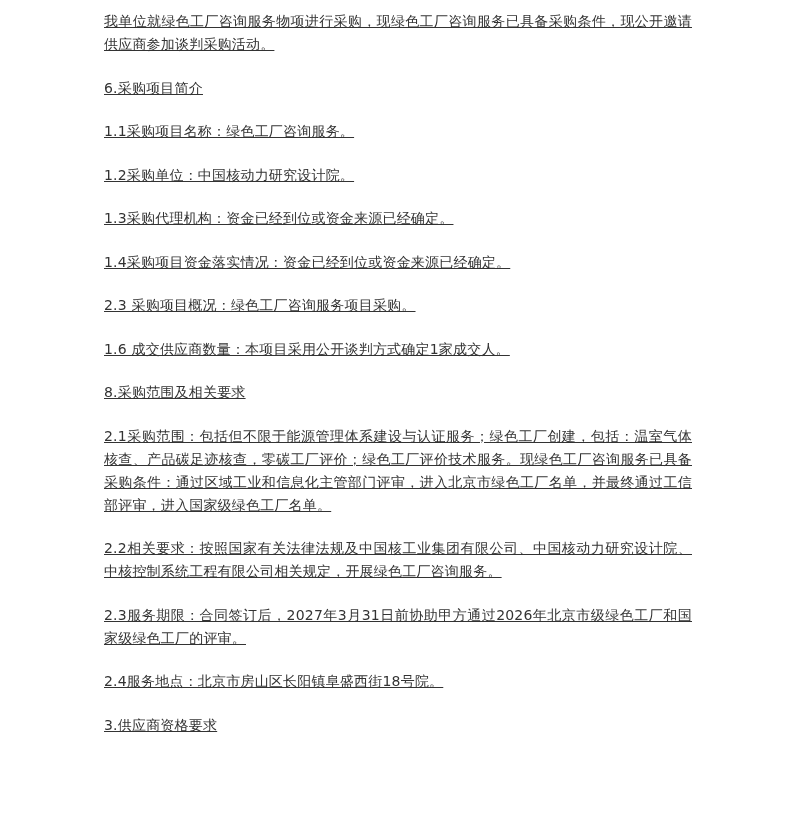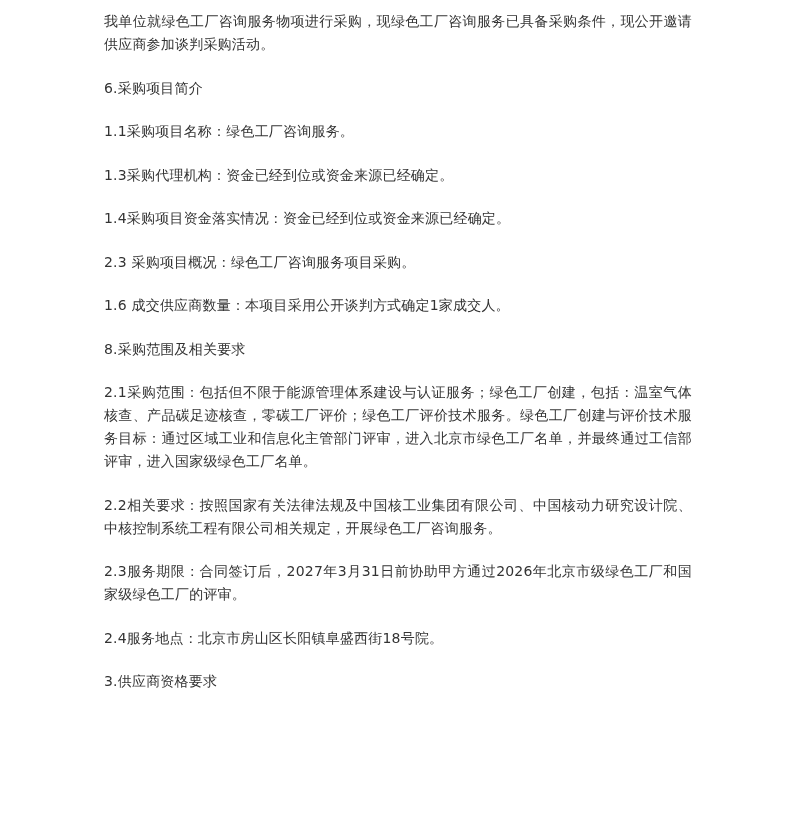--- a/index.html
+++ b/index.html
@@ -16,40 +16,42 @@
     .doc {
       position: absolute;
       left: 104px;
       top: 10px;
       width: 588px;
       color: #333333;
       font-family: "DejaVu Sans", "Liberation Sans", sans-serif;
       font-size: 14px;
       line-height: 23px;
       letter-spacing: 0.2px;
+      text-decoration: underline;
     }
     .doc p {
       margin: 0 0 20.5px 0;
       text-align: justify;
       word-break: break-all;
     }
   </style>
 </head>
 <body>
 
 <div class="doc">
   <p>我单位就绿色工厂咨询服务物项进行采购，现绿色工厂咨询服务已具备采购条件，现公开邀请供应商参加谈判采购活动。</p>
 
   <p>6.采购项目简介</p>
   <p>1.1采购项目名称：绿色工厂咨询服务。</p>
+  <p>1.2采购单位：中国核动力研究设计院。</p>
   <p>1.3采购代理机构：资金已经到位或资金来源已经确定。</p>
   <p>1.4采购项目资金落实情况：资金已经到位或资金来源已经确定。</p>
   <p>2.3 采购项目概况：绿色工厂咨询服务项目采购。</p>
   <p>1.6 成交供应商数量：本项目采用公开谈判方式确定1家成交人。</p>
 
   <p>8.采购范围及相关要求</p>
-  <p>2.1采购范围：包括但不限于能源管理体系建设与认证服务；绿色工厂创建，包括：温室气体核查、产品碳足迹核查，零碳工厂评价；绿色工厂评价技术服务。绿色工厂创建与评价技术服务目标：通过区域工业和信息化主管部门评审，进入北京市绿色工厂名单，并最终通过工信部评审，进入国家级绿色工厂名单。</p>
+  <p>2.1采购范围：包括但不限于能源管理体系建设与认证服务；绿色工厂创建，包括：温室气体核查、产品碳足迹核查，零碳工厂评价；绿色工厂评价技术服务。现绿色工厂咨询服务已具备采购条件：通过区域工业和信息化主管部门评审，进入北京市绿色工厂名单，并最终通过工信部评审，进入国家级绿色工厂名单。</p>
   <p>2.2相关要求：按照国家有关法律法规及中国核工业集团有限公司、中国核动力研究设计院、中核控制系统工程有限公司相关规定，开展绿色工厂咨询服务。</p>
   <p>2.3服务期限：合同签订后，2027年3月31日前协助甲方通过2026年北京市级绿色工厂和国家级绿色工厂的评审。</p>
   <p>2.4服务地点：北京市房山区长阳镇阜盛西街18号院。</p>
 
   <p>3.供应商资格要求</p>
 </div>
 
 </body></html>

